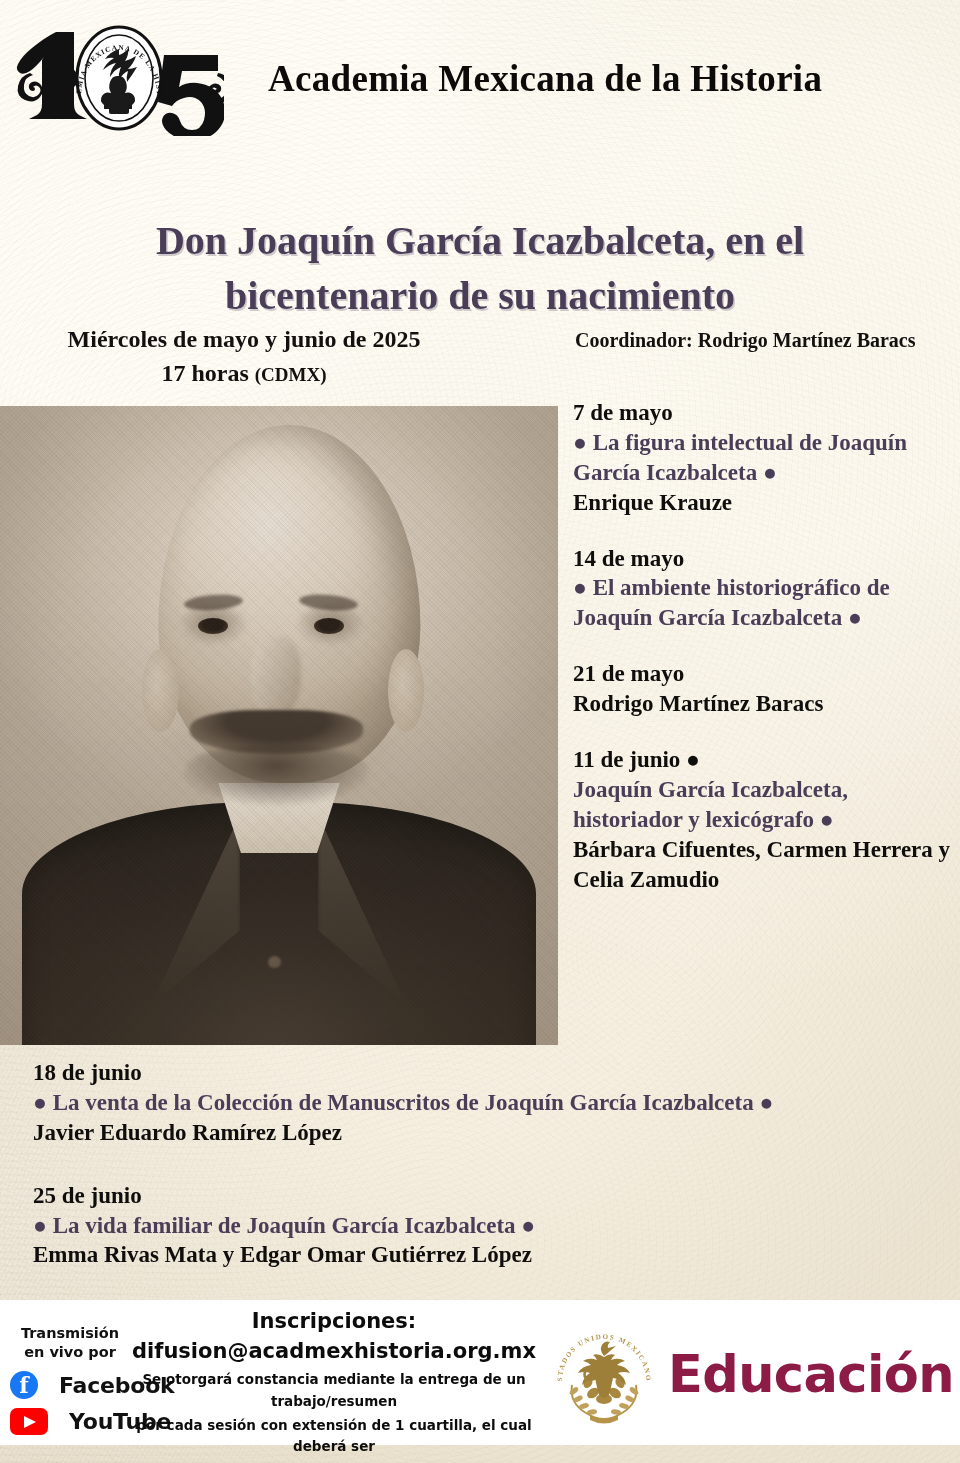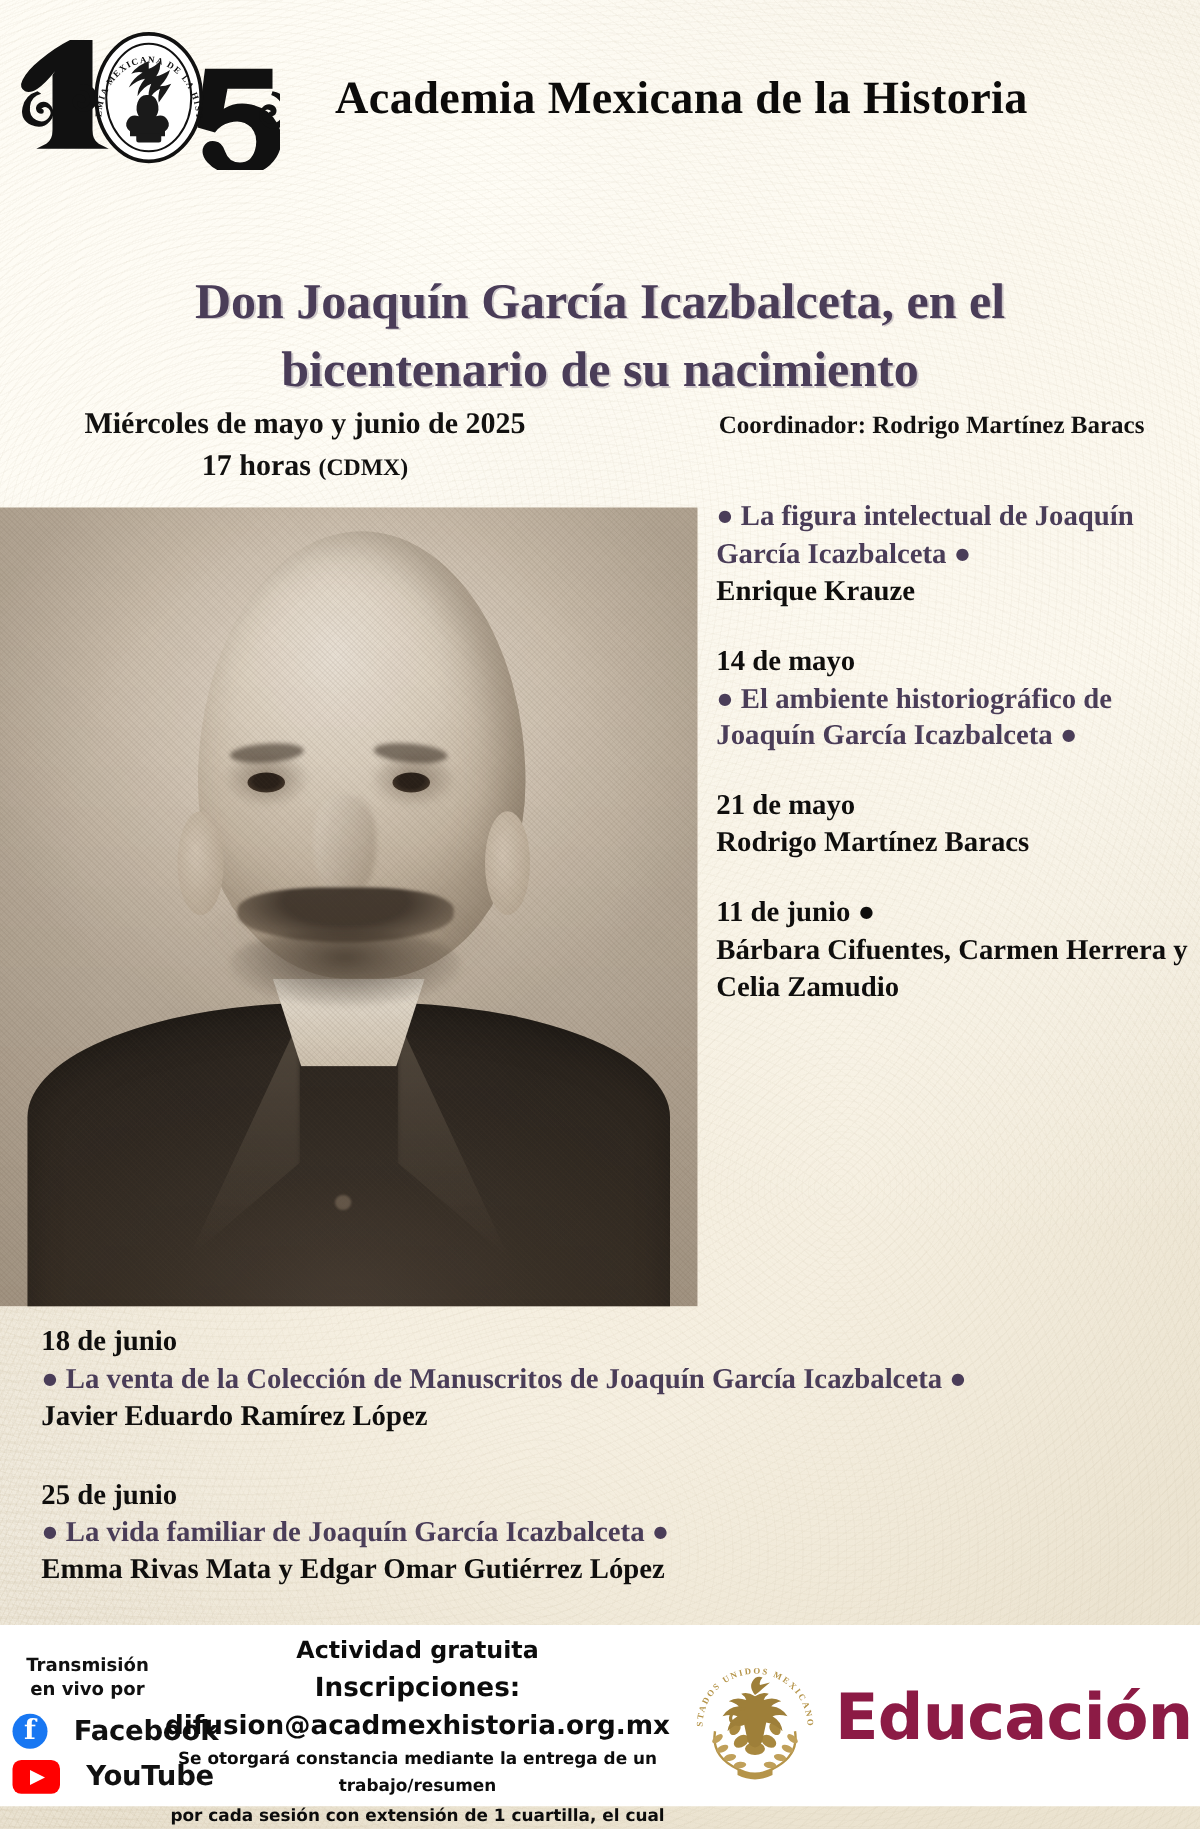--- a/index.html
+++ b/index.html
@@ -467,36 +467,38 @@
     <div class="ph-moustache"></div>
     <div class="ph-beard"></div>
     <div class="ph-tone"></div>
     <div class="ph-halftone"></div>
     <div class="ph-vig"></div>
   </div>
 
   <div class="prog-right">
 
     <div class="entry">
+      <div class="date">7 de mayo</div>
       <div class="etitle">● La figura intelectual de Joaquín García Icazbalceta ●</div>
       <div class="speaker">Enrique Krauze</div>
     </div>
 
     <div class="entry">
       <div class="date">14 de mayo</div>
       <div class="etitle">● El ambiente historiográfico de Joaquín García Icazbalceta ●</div>
     </div>
 
     <div class="entry">
       <div class="date">21 de mayo</div>
       <div class="speaker">Rodrigo Martínez Baracs</div>
     </div>
 
     <div class="entry">
       <div class="date">11 de junio ●</div>
+      <div class="etitle">Joaquín García Icazbalceta, historiador y lexicógrafo ●</div>
       <div class="speaker">Bárbara Cifuentes, Carmen Herrera y Celia Zamudio</div>
     </div>
 
   </div>
 
   <div class="prog-bottom">
 
     <div class="entry">
       <div class="date">18 de junio</div>
       <div class="etitle">● La venta de la Colección de Manuscritos de Joaquín García Icazbalceta ●</div>
@@ -522,21 +524,20 @@
         <span class="social-name">Facebook</span>
       </div>
 
       <div class="social-row">
         <span class="yt-icon"></span>
         <span class="social-name">YouTube</span>
       </div>
     </div>
 
     <div class="notice">
-      <div class="l1">Actividad gratuita</div>
       <div class="l2">Inscripciones: difusion@acadmexhistoria.org.mx</div>
       <div class="fine">Se otorgará constancia mediante la entrega de un trabajo/resumen</div>
       <div class="fine">por cada sesión con extensión de 1 cuartilla, el cual  deberá ser</div>
 
     </div>
 
     <div class="sep">
       <div class="eagle">
         <svg width="104" height="104" viewBox="0 0 104 104">
           <defs>

